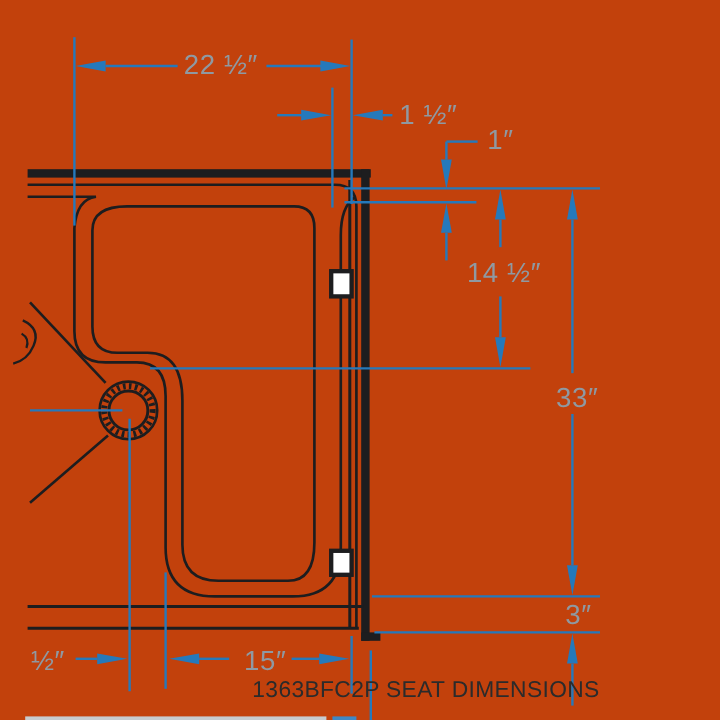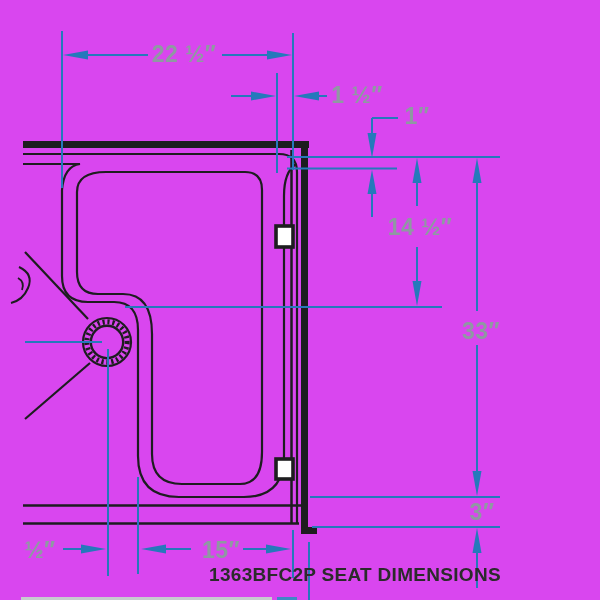--- a/index.html
+++ b/index.html
@@ -1,22 +1,21 @@
 <!DOCTYPE html>
 <html><head>
 <meta charset="utf-8">
 <style>
   html,body{margin:0;padding:0;background:#ffffff;}
   .canvas{
     position:relative;
     width:600px;height:600px;
-    background:#d946ef;
+    background:#c2410c;
     font-family:"Liberation Sans",sans-serif;
     overflow:hidden;
-    font-weight:bold;
   }
   svg{display:block;}
   text{font-family:"Liberation Sans","DejaVu Sans",sans-serif;}
   .dim-label{fill:#8f99a2;font-size:23px;letter-spacing:0.5px;}
   .caption{fill:#2b2b2b;font-size:19px;letter-spacing:0.3px;}
 </style>
 </head>
 <body>
 
 <div class="canvas">

